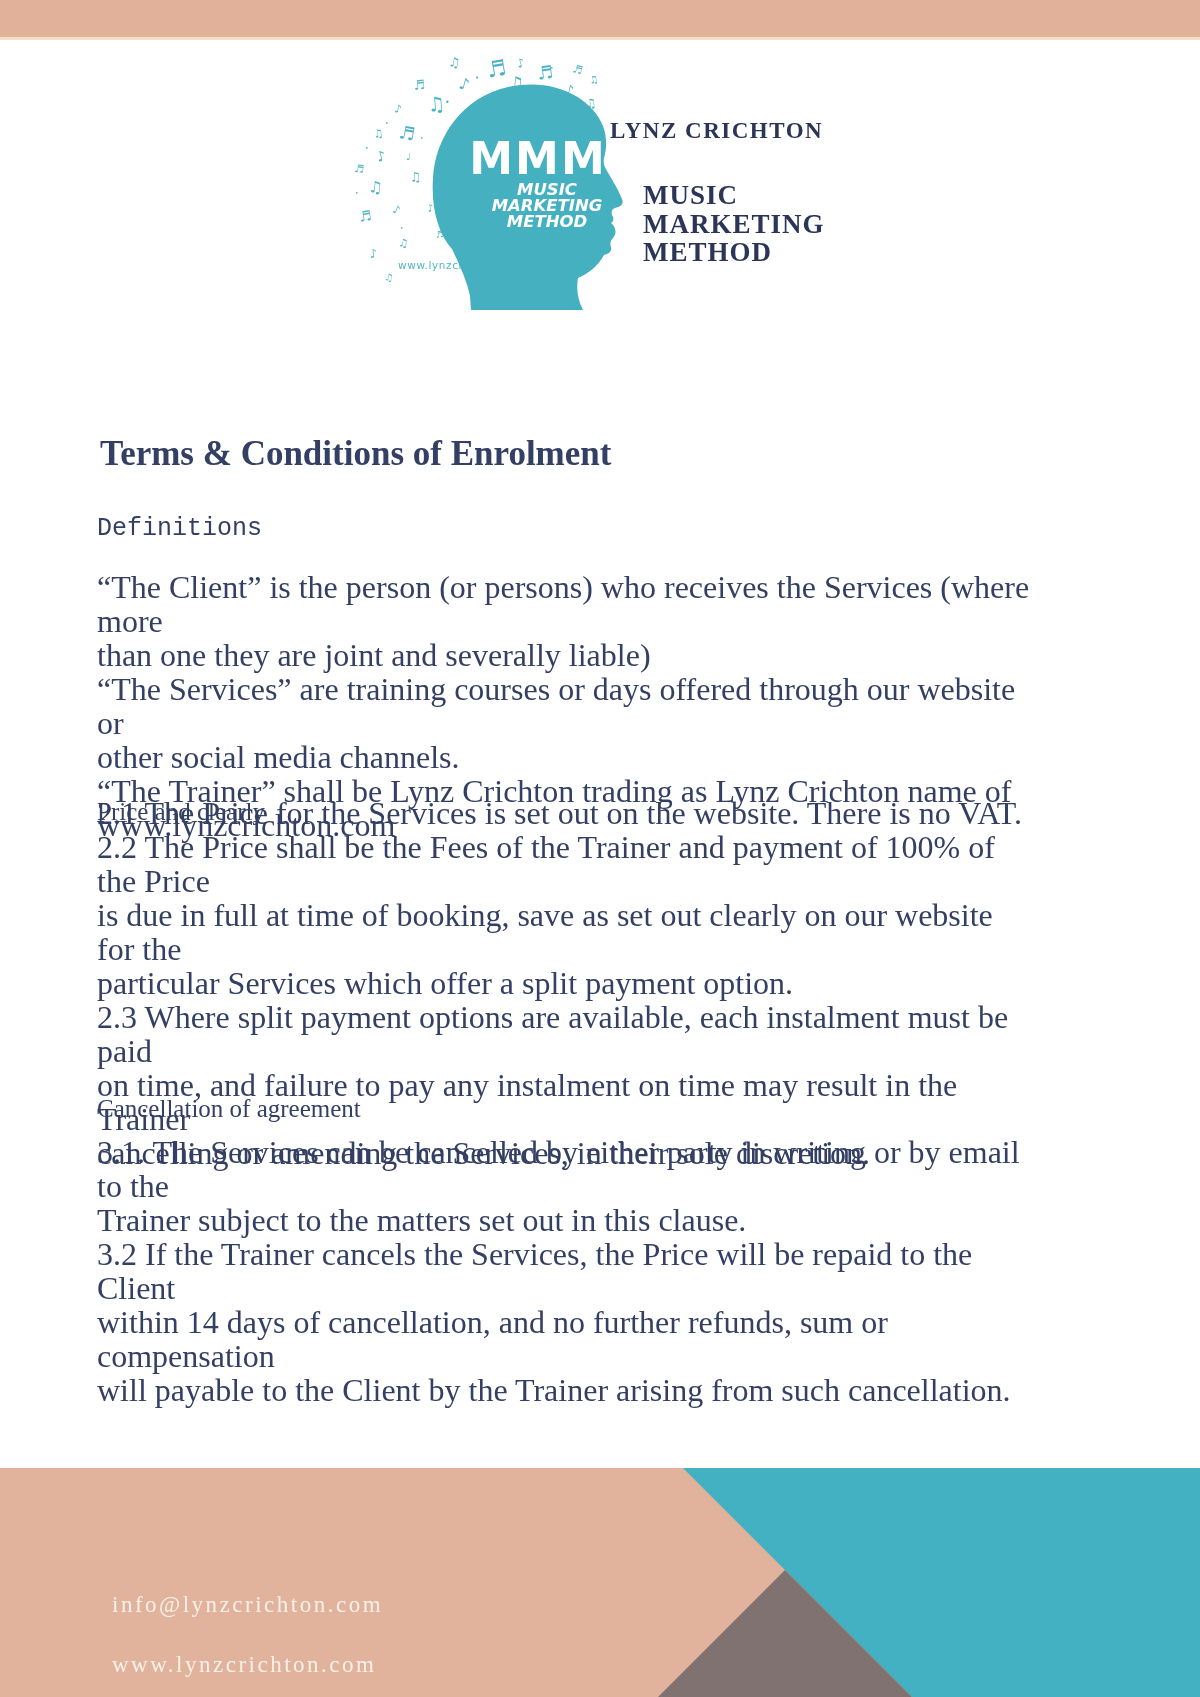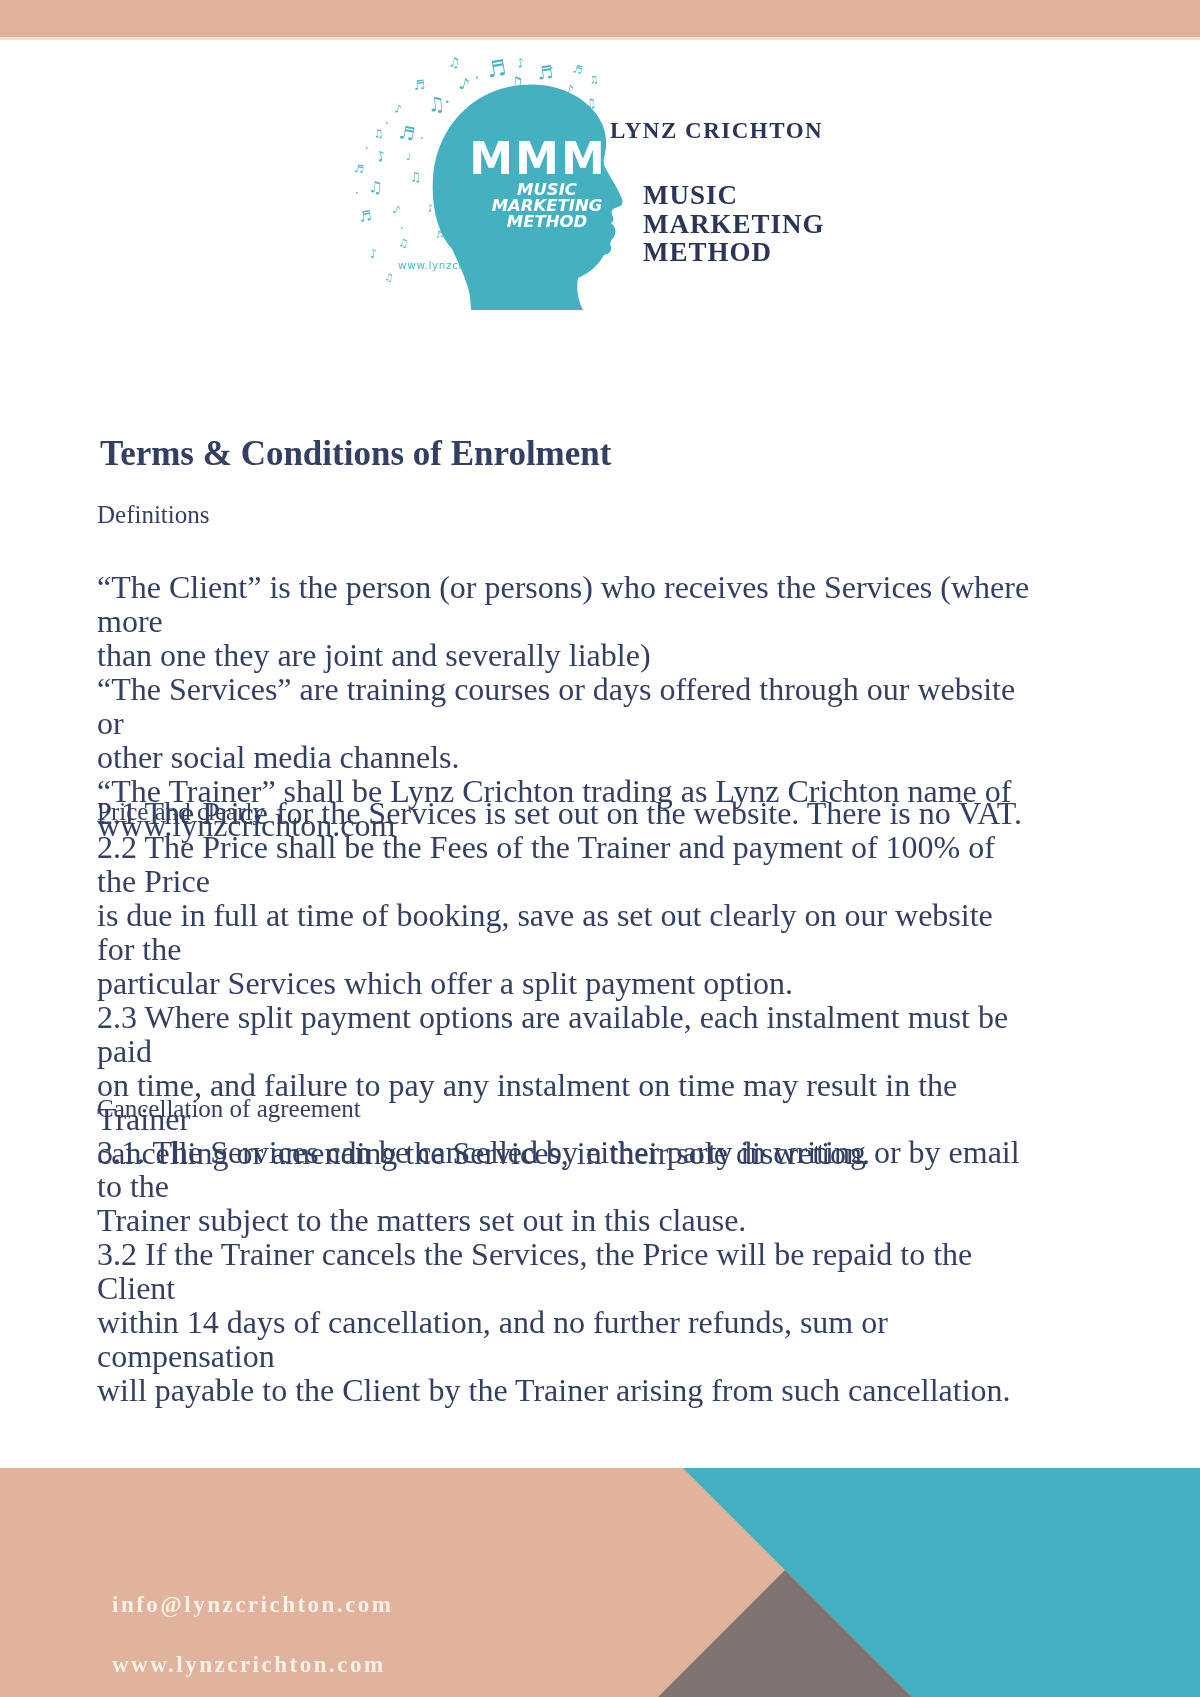--- a/index.html
+++ b/index.html
@@ -13,28 +13,28 @@
   
   .brand-name{position:absolute;left:610px;top:118px;font-size:23px;font-weight:700;
               letter-spacing:1.5px;color:#2b3557;}
   .brand-wordmark{position:absolute;left:643px;top:181px;font-size:27px;font-weight:700;
               letter-spacing:1px;line-height:28.5px;color:#2b3557;white-space:pre-line;}
   
   .doc-title{position:absolute;left:100px;top:434px;font-size:35px;font-weight:700;color:#333f63;}
   .sec-heading{position:absolute;left:97px;font-size:25px;color:#333f63;}
   .sec-body{position:absolute;left:97px;width:940px;font-size:32px;line-height:34px;
             color:#333f63;white-space:pre-line;}
-  .h-definitions{top:501px;}
+  .h-definitions{top:514px;font-family:Liberation Mono, monospace;}
   .b-definitions{top:570px;}
   .h-price{top:798px;}
   .b-price{top:796px;}
   .h-cancel{top:1095px;}
   .b-cancel{top:1135px;}
   
-  .footer{position:absolute;left:0;top:1468px;width:988px;height:229px;font-weight:bold;}
+  .footer{position:absolute;left:0;top:1468px;width:988px;height:229px;}
   .footer-svg{position:absolute;left:0;top:0;width:1200px;height:229px;}
   .footer-contact{position:absolute;left:112px;top:92px;font-size:23px;line-height:30px;
             letter-spacing:2.5px;color:#f8f1e9;white-space:pre-line;}
   .footer-contact div{height:30px;}
 </style>
 </head>
 <body>
 
 <div class="page">
 

